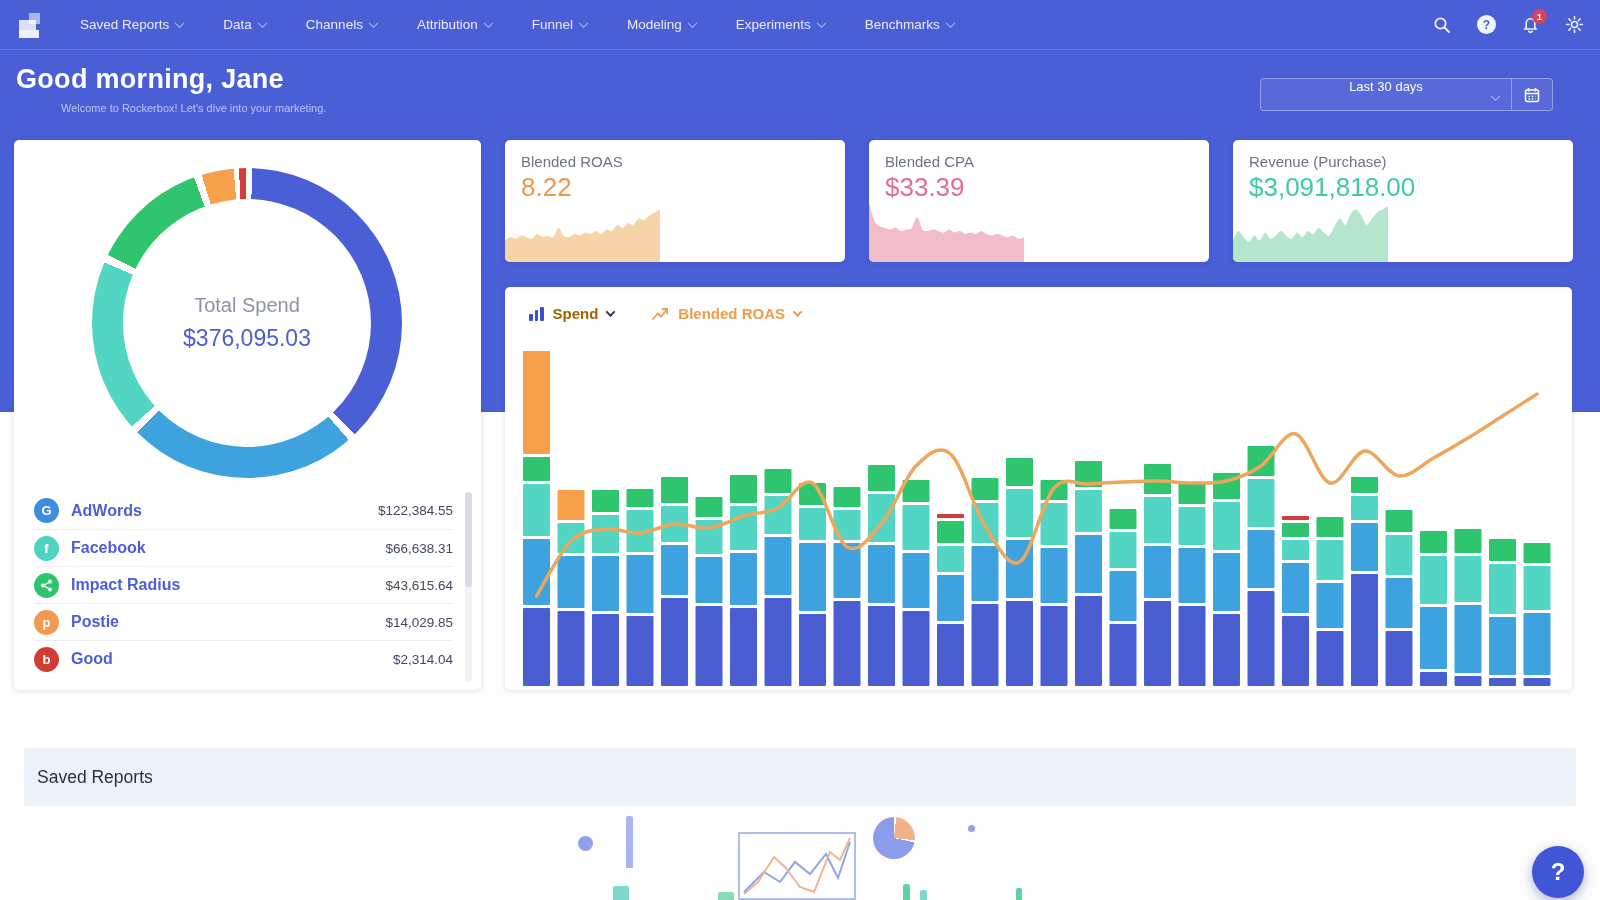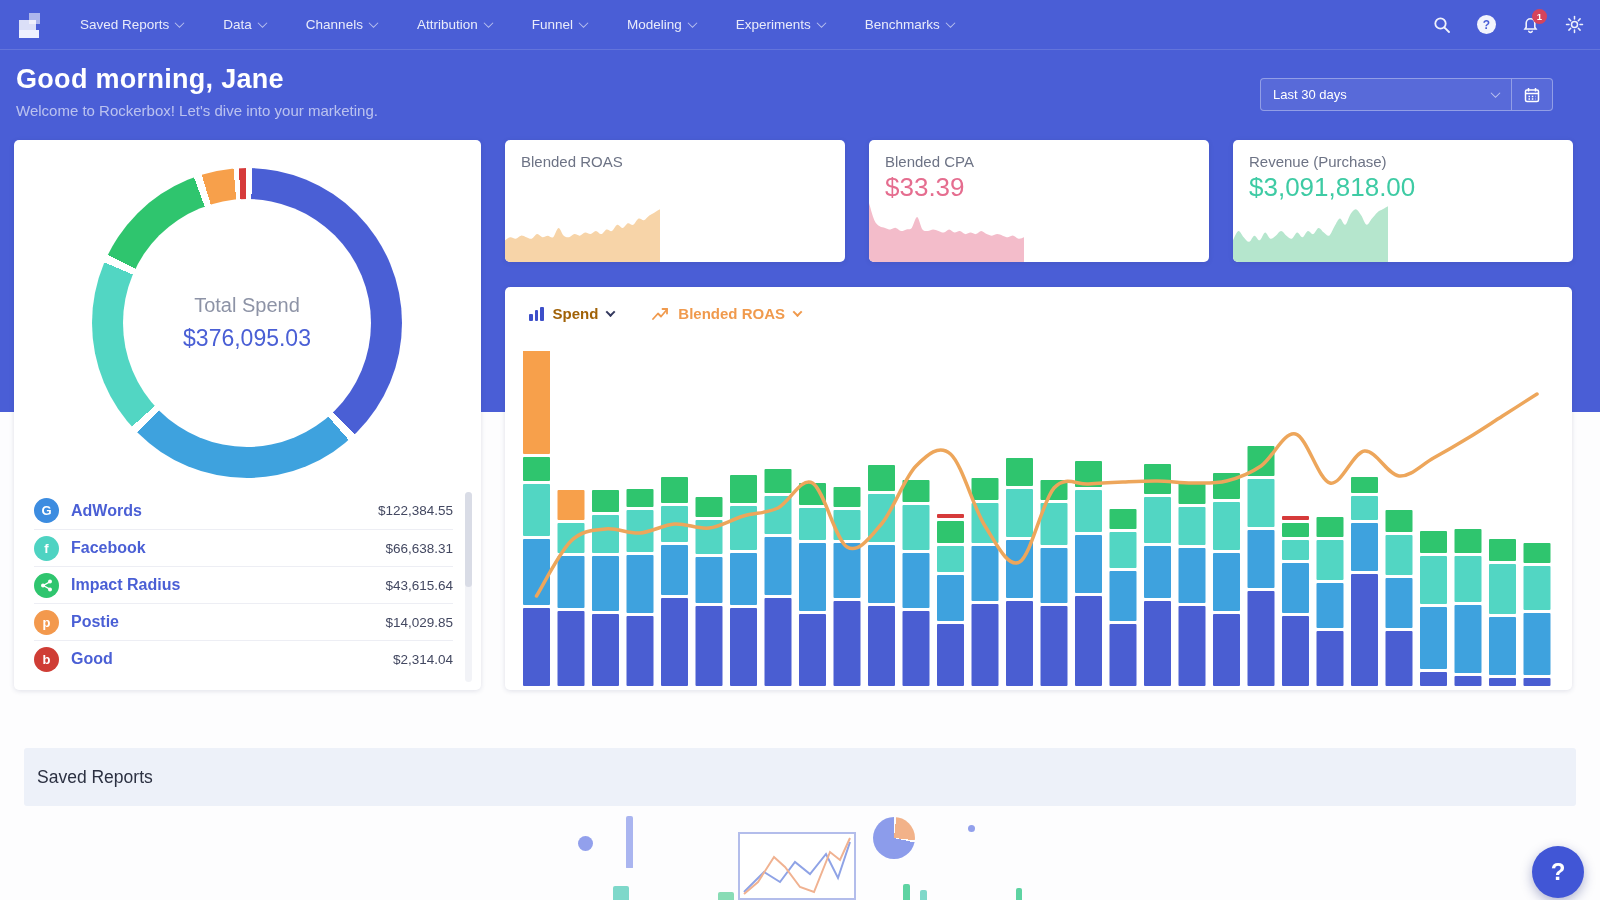--- a/index.html
+++ b/index.html
@@ -23,24 +23,24 @@
   .nav-right { margin-left:auto; display:flex; align-items:center; gap:26px; }
   .icon-btn { position:relative; cursor:pointer; display:flex; align-items:center; }
   .help-circle { width:19px; height:19px; border-radius:50%; background:#f2f4fd; color:#4a5ed6;
                  font-size:12px; font-weight:bold; display:flex; align-items:center; justify-content:center; }
   .badge { position:absolute; top:-7px; right:-8px; min-width:15px; height:15px; border-radius:8px; background:#d5445c;
            color:#fff; font-size:9.5px; font-weight:bold; display:flex; align-items:center; justify-content:center; padding:0 3px; }
 
   
   .greeting { position:absolute; left:16px; top:64px; color:#fff; }
   .greeting h1 { font-size:27px; font-weight:bold; letter-spacing:.3px; }
-  .greeting p { margin-top:7px; font-size:15px; color:rgba(255,255,255,.62); }
+  .greeting p { margin-top:7px; font-size:11px; color:rgba(255,255,255,.62);margin-left:45px; }
   .date-ctl { position:absolute; right:47px; top:78px; height:33px; display:flex; cursor:pointer; }
   .date-main { width:252px; display:flex; align-items:center; padding:0 12px; border:1px solid rgba(255,255,255,.35);
-               border-radius:4px 0 0 4px; background:rgba(255,255,255,.08); color:#fff; font-size:13px; }
+               border-radius:4px 0 0 4px; background:rgba(255,255,255,.08); color:#fff; font-size:13px;flex-direction:column; }
   .date-main .caret { margin-left:auto; }
   .date-cal { width:41px; display:flex; align-items:center; justify-content:center; border:1px solid rgba(255,255,255,.35);
               border-left:none; border-radius:0 4px 4px 0; background:rgba(255,255,255,.08); }
 
   .card { position:absolute; background:#fff; border-radius:5px; box-shadow:0 1px 5px rgba(40,50,100,.14); }
 
   
   .spend-card { left:14px; top:140px; width:467px; height:550px; }
   .donut { position:absolute; left:78px; top:28px; width:310px; height:310px; border-radius:50%; }
   .donut-hole { position:absolute; left:31px; top:31px; width:248px; height:248px; border-radius:50%; background:#fff;
@@ -245,20 +245,21 @@
         </div>
       </div>
     <div class="list-scroll">
       <div class="list-thumb"></div>
     </div>
   </div>
 
   <div class="kpi-row" id="kpi-row">
       <div class="kpi-card">
         <div class="kpi-title">Blended ROAS</div>
+        <div class="kpi-value" style="color: rgb(233, 152, 78);">8.22</div>
         <svg class="kpi-spark" viewBox="0 0 100 40" preserveAspectRatio="none">
           <path d="M0,26C0.5747126436781609,25.666666666666668 2.2988505747126435,24.166666666666668 3.4482758620689653,24C4.597701149425287,23.833333333333332 5.747126436781609,25.166666666666668 6.896551724137931,25C8.045977011494253,24.833333333333332 9.195402298850574,23.166666666666668 10.344827586206897,23C11.49425287356322,22.833333333333332 12.64367816091954,23.666666666666668 13.793103448275861,24C14.942528735632182,24.333333333333332 16.091954022988503,25.333333333333332 17.241379310344826,25C18.39080459770115,24.666666666666668 19.54022988505747,22.166666666666668 20.689655172413794,22C21.839080459770116,21.833333333333332 22.988505747126435,23.833333333333332 24.137931034482758,24C25.28735632183908,24.166666666666668 26.4367816091954,23 27.586206896551722,23C28.735632183908045,23 29.885057471264364,24.833333333333332 31.034482758620687,24C32.183908045977006,23.166666666666668 33.33333333333333,18.166666666666668 34.48275862068965,18C35.632183908045974,17.833333333333332 36.7816091954023,22 37.93103448275862,23C39.08045977011494,24 40.229885057471265,24.166666666666668 41.37931034482759,24C42.52873563218391,23.833333333333332 43.678160919540225,22.166666666666668 44.82758620689655,22C45.97701149425287,21.833333333333332 47.12643678160919,23.166666666666668 48.275862068965516,23C49.42528735632184,22.833333333333332 50.574712643678154,21.166666666666668 51.72413793103448,21C52.8735632183908,20.833333333333332 54.02298850574712,22.166666666666668 55.172413793103445,22C56.32183908045977,21.833333333333332 57.47126436781609,20 58.62068965517241,20C59.770114942528735,20 60.91954022988505,22.166666666666668 62.068965517241374,22C63.218390804597696,21.833333333333332 64.36781609195401,19.333333333333332 65.51724137931033,19C66.66666666666666,18.666666666666668 67.81609195402298,20.5 68.9655172413793,20C70.11494252873563,19.5 71.26436781609195,16.333333333333332 72.41379310344827,16C73.5632183908046,15.666666666666666 74.71264367816092,18.166666666666668 75.86206896551724,18C77.01149425287356,17.833333333333332 78.16091954022988,15.333333333333334 79.3103448275862,15C80.45977011494253,14.666666666666666 81.60919540229885,16.5 82.75862068965517,16C83.9080459770115,15.5 85.0574712643678,12.5 86.20689655172413,12C87.35632183908045,11.5 88.50574712643677,13.333333333333334 89.6551724137931,13C90.80459770114942,12.666666666666666 91.95402298850574,10.833333333333334 93.10344827586206,10C94.25287356321839,9.166666666666666 95.40229885057471,8.666666666666666 96.55172413793103,8C97.70114942528735,7.333333333333333 99.42528735632183,6.333333333333333 100,6 L100,40 L0,40 Z" fill="#f7d4a8"></path>
         </svg>
       </div>
       <div class="kpi-card">
         <div class="kpi-title">Blended CPA</div>
         <div class="kpi-value" style="color: rgb(229, 109, 143);">$33.39</div>
         <svg class="kpi-spark" viewBox="0 0 100 40" preserveAspectRatio="none">
           <path d="M0,2C0.5747126436781609,3.833333333333333 2.2988505747126435,10.5 3.4482758620689653,13C4.597701149425287,15.5 5.747126436781609,16.166666666666668 6.896551724137931,17C8.045977011494253,17.833333333333332 9.195402298850574,17.666666666666668 10.344827586206897,18C11.49425287356322,18.333333333333332 12.64367816091954,19 13.793103448275861,19C14.942528735632182,19 16.091954022988503,17.833333333333332 17.241379310344826,18C18.39080459770115,18.166666666666668 19.54022988505747,19.833333333333332 20.689655172413794,20C21.839080459770116,20.166666666666668 22.988505747126435,19.333333333333332 24.137931034482758,19C25.28735632183908,18.666666666666668 26.4367816091954,19.333333333333332 27.586206896551722,18C28.735632183908045,16.666666666666668 29.885057471264364,10.833333333333334 31.034482758620687,11C32.183908045977006,11.166666666666666 33.33333333333333,17.5 34.48275862068965,19C35.632183908045974,20.5 36.7816091954023,20 37.93103448275862,20C39.08045977011494,20 40.229885057471265,19 41.37931034482759,19C42.52873563218391,19 43.678160919540225,19.666666666666668 44.82758620689655,20C45.97701149425287,20.333333333333332 47.12643678160919,21.166666666666668 48.275862068965516,21C49.42528735632184,20.833333333333332 50.574712643678154,19 51.72413793103448,19C52.8735632183908,19 54.02298850574712,20.833333333333332 55.172413793103445,21C56.32183908045977,21.166666666666668 57.47126436781609,19.833333333333332 58.62068965517241,20C59.770114942528735,20.166666666666668 60.91954022988505,21.833333333333332 62.068965517241374,22C63.218390804597696,22.166666666666668 64.36781609195401,21 65.51724137931033,21C66.66666666666666,21 67.81609195402298,22.166666666666668 68.9655172413793,22C70.11494252873563,21.833333333333332 71.26436781609195,20 72.41379310344827,20C73.5632183908046,20 74.71264367816092,21.5 75.86206896551724,22C77.01149425287356,22.5 78.16091954022988,23 79.3103448275862,23C80.45977011494253,23 81.60919540229885,22 82.75862068965517,22C83.9080459770115,22 85.0574712643678,22.666666666666668 86.20689655172413,23C87.35632183908045,23.333333333333332 88.50574712643677,24 89.6551724137931,24C90.80459770114942,24 91.95402298850574,22.833333333333332 93.10344827586206,23C94.25287356321839,23.166666666666668 95.40229885057471,24.833333333333332 96.55172413793103,25C97.70114942528735,25.166666666666668 99.42528735632183,24.166666666666668 100,24 L100,40 L0,40 Z" fill="#f3bcca"></path>
         </svg>

